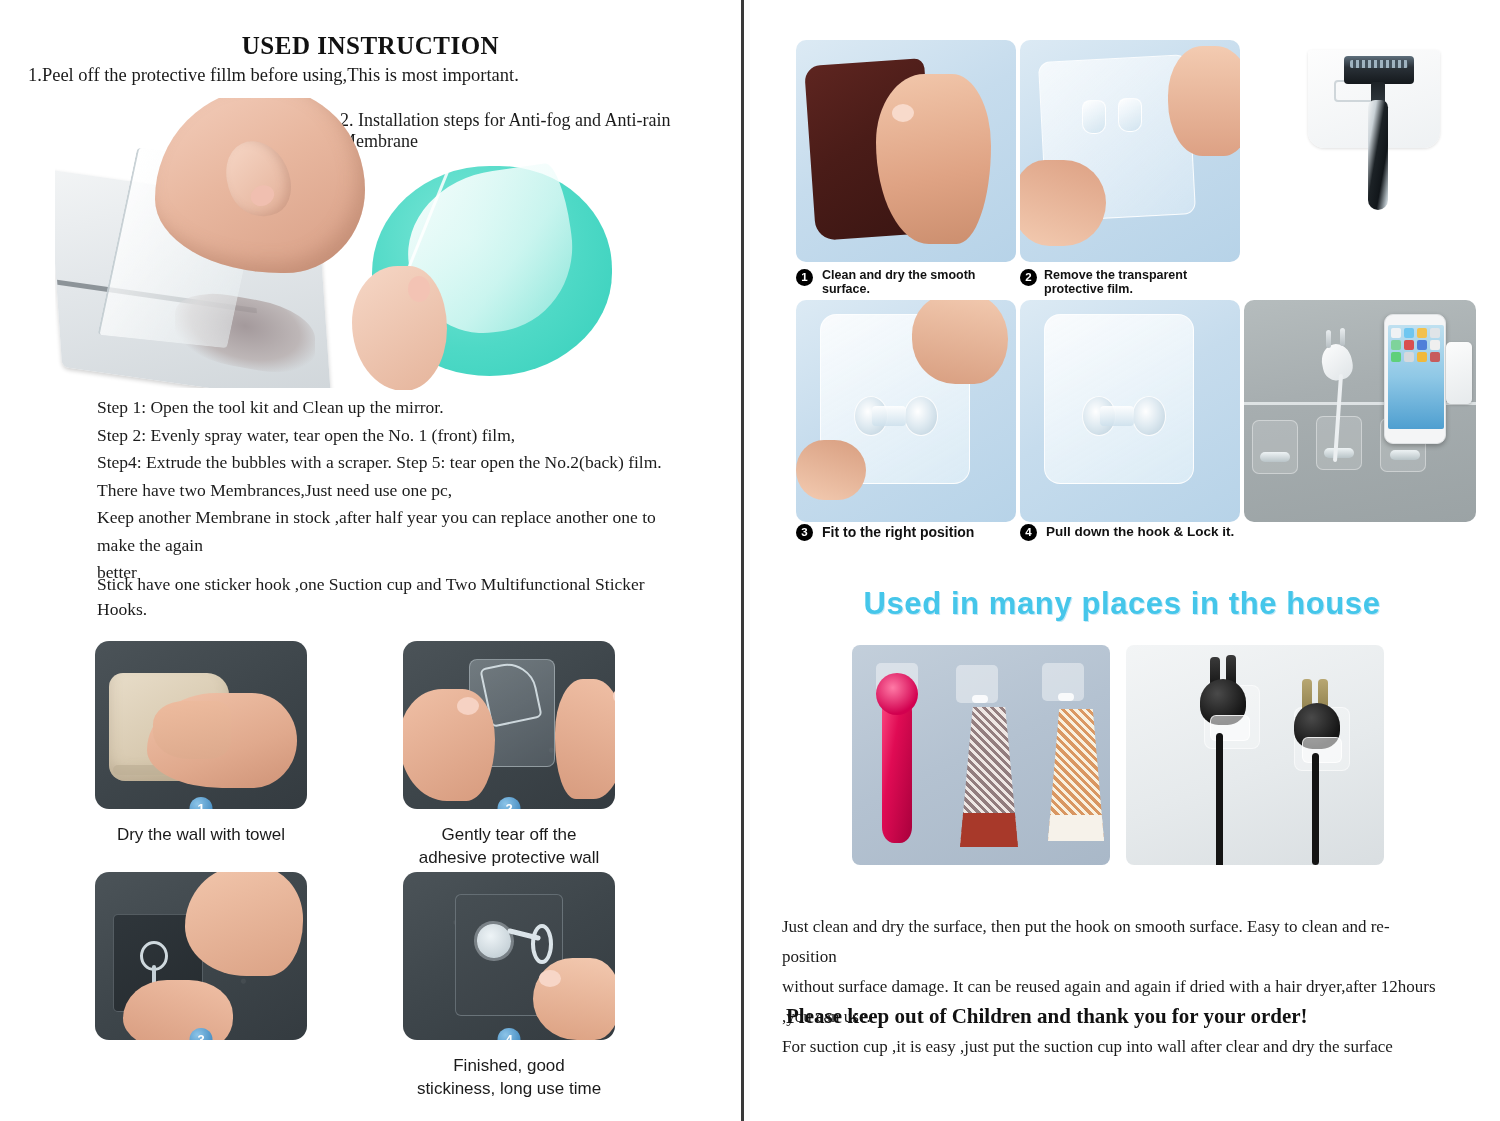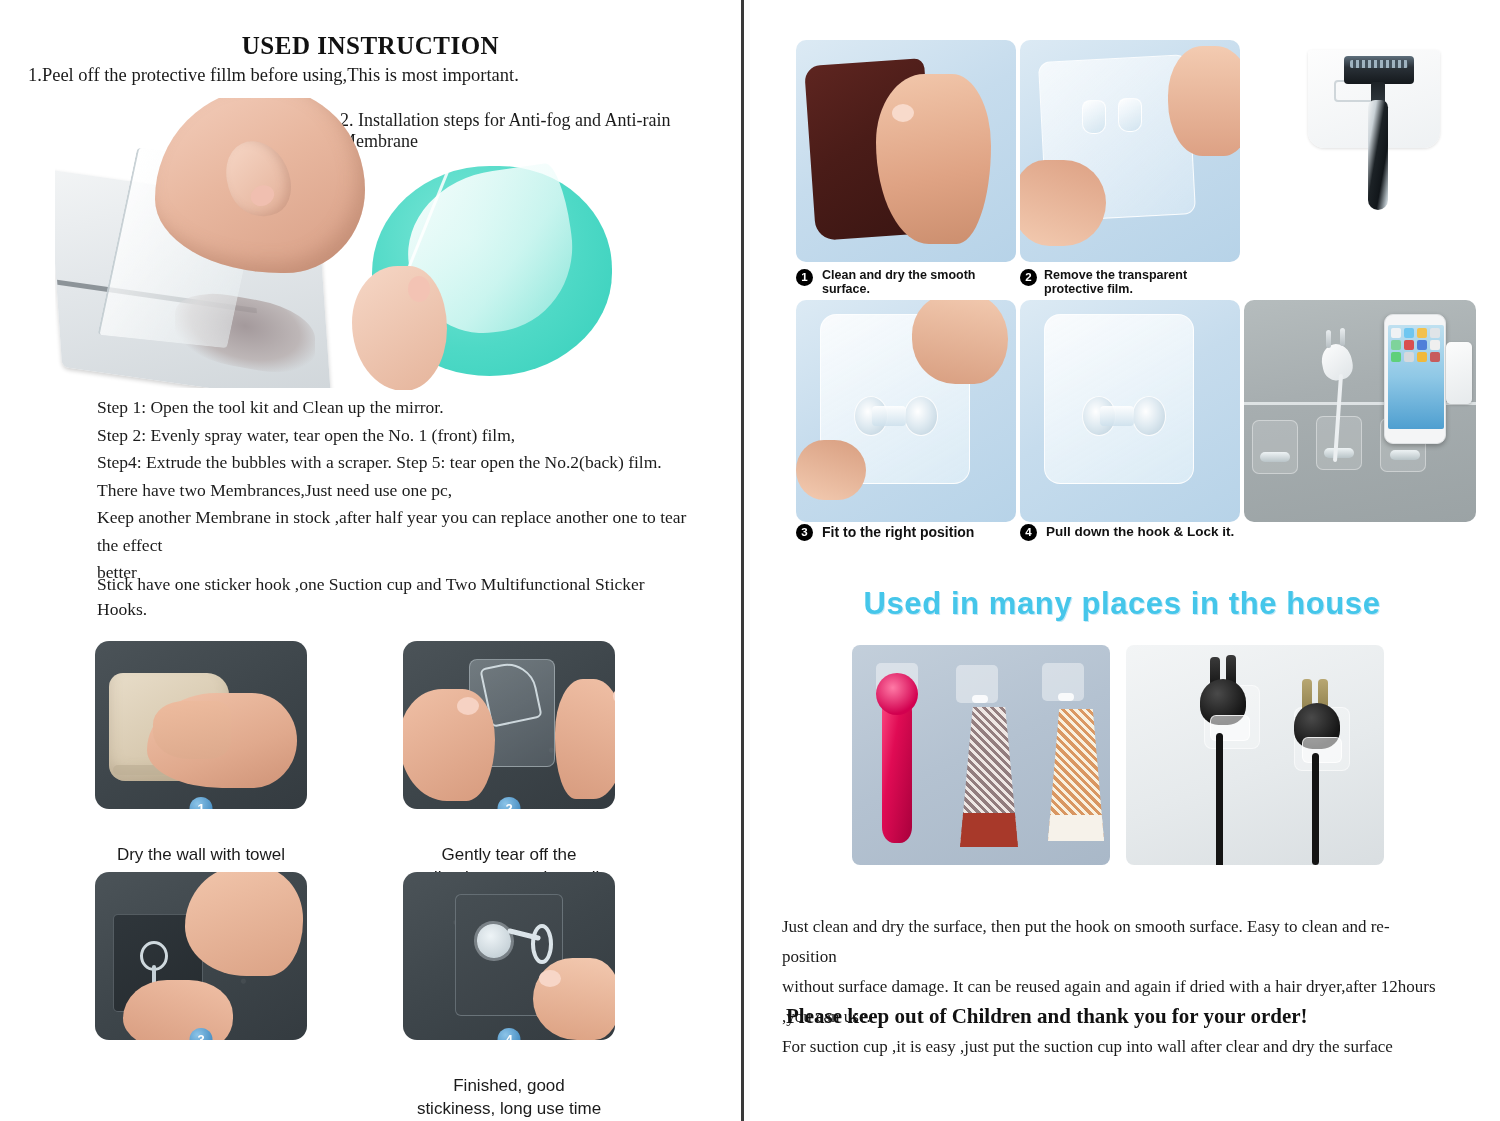--- a/index.html
+++ b/index.html
@@ -137,21 +137,21 @@
   }
   .badge {
     position: absolute; left: 50%; bottom: -11px; transform: translateX(-50%);
     width: 23px; height: 23px; border-radius: 50%;
     background: radial-gradient(circle at 35% 30%, #8cc4e8, #4a90c4 70%, #3b7aa8);
     color: #fff; font-family: "Liberation Sans", sans-serif;
     font-size: 13px; font-weight: bold; line-height: 23px; text-align: center;
     z-index: 5;
   }
   .cap {
-    margin-top: 34px; text-align: center;
+    margin-top: 14px; text-align: center;
     font-family: "Liberation Sans", sans-serif;
     font-size: 17px; line-height: 23px; color: #1b1b1b;
   }
 
   
   .towel {
     position: absolute; left: 14px; top: 32px; width: 120px; height: 108px;
     background: linear-gradient(150deg,#e8ddc9 0%,#d9cbb2 55%,#cbbb9f 100%);
     border-radius: 14px 22px 18px 16px;
     box-shadow: inset 0 -10px 14px rgba(120,105,80,.25);
@@ -546,21 +546,21 @@
       <div class="teal-hand">
         <div class="teal-nail"></div>
       </div>
     </div>
 
     <div class="steps">
       <div>Step 1: Open the tool kit and Clean up the mirror.</div>
       <div>Step 2: Evenly spray water, tear open the No. 1 (front) film,</div>
       <div>Step4: Extrude the bubbles with a scraper. Step 5: tear open the No.2(back) film.</div>
       <div>There have two Membrances,Just need use one pc,</div>
-      <div>Keep another Membrane in stock ,after half year you can replace another one to tear the effect</div>
+      <div>Keep another Membrane in stock ,after half year you can replace another one to make the again</div>
       <div>better</div>
     </div>
 
     <div class="sec3">
       <div>Stick have one sticker hook ,one Suction cup and Two Multifunctional Sticker</div>
       <div>Hooks.</div>
     </div>
 
     <div class="grid4">
 

